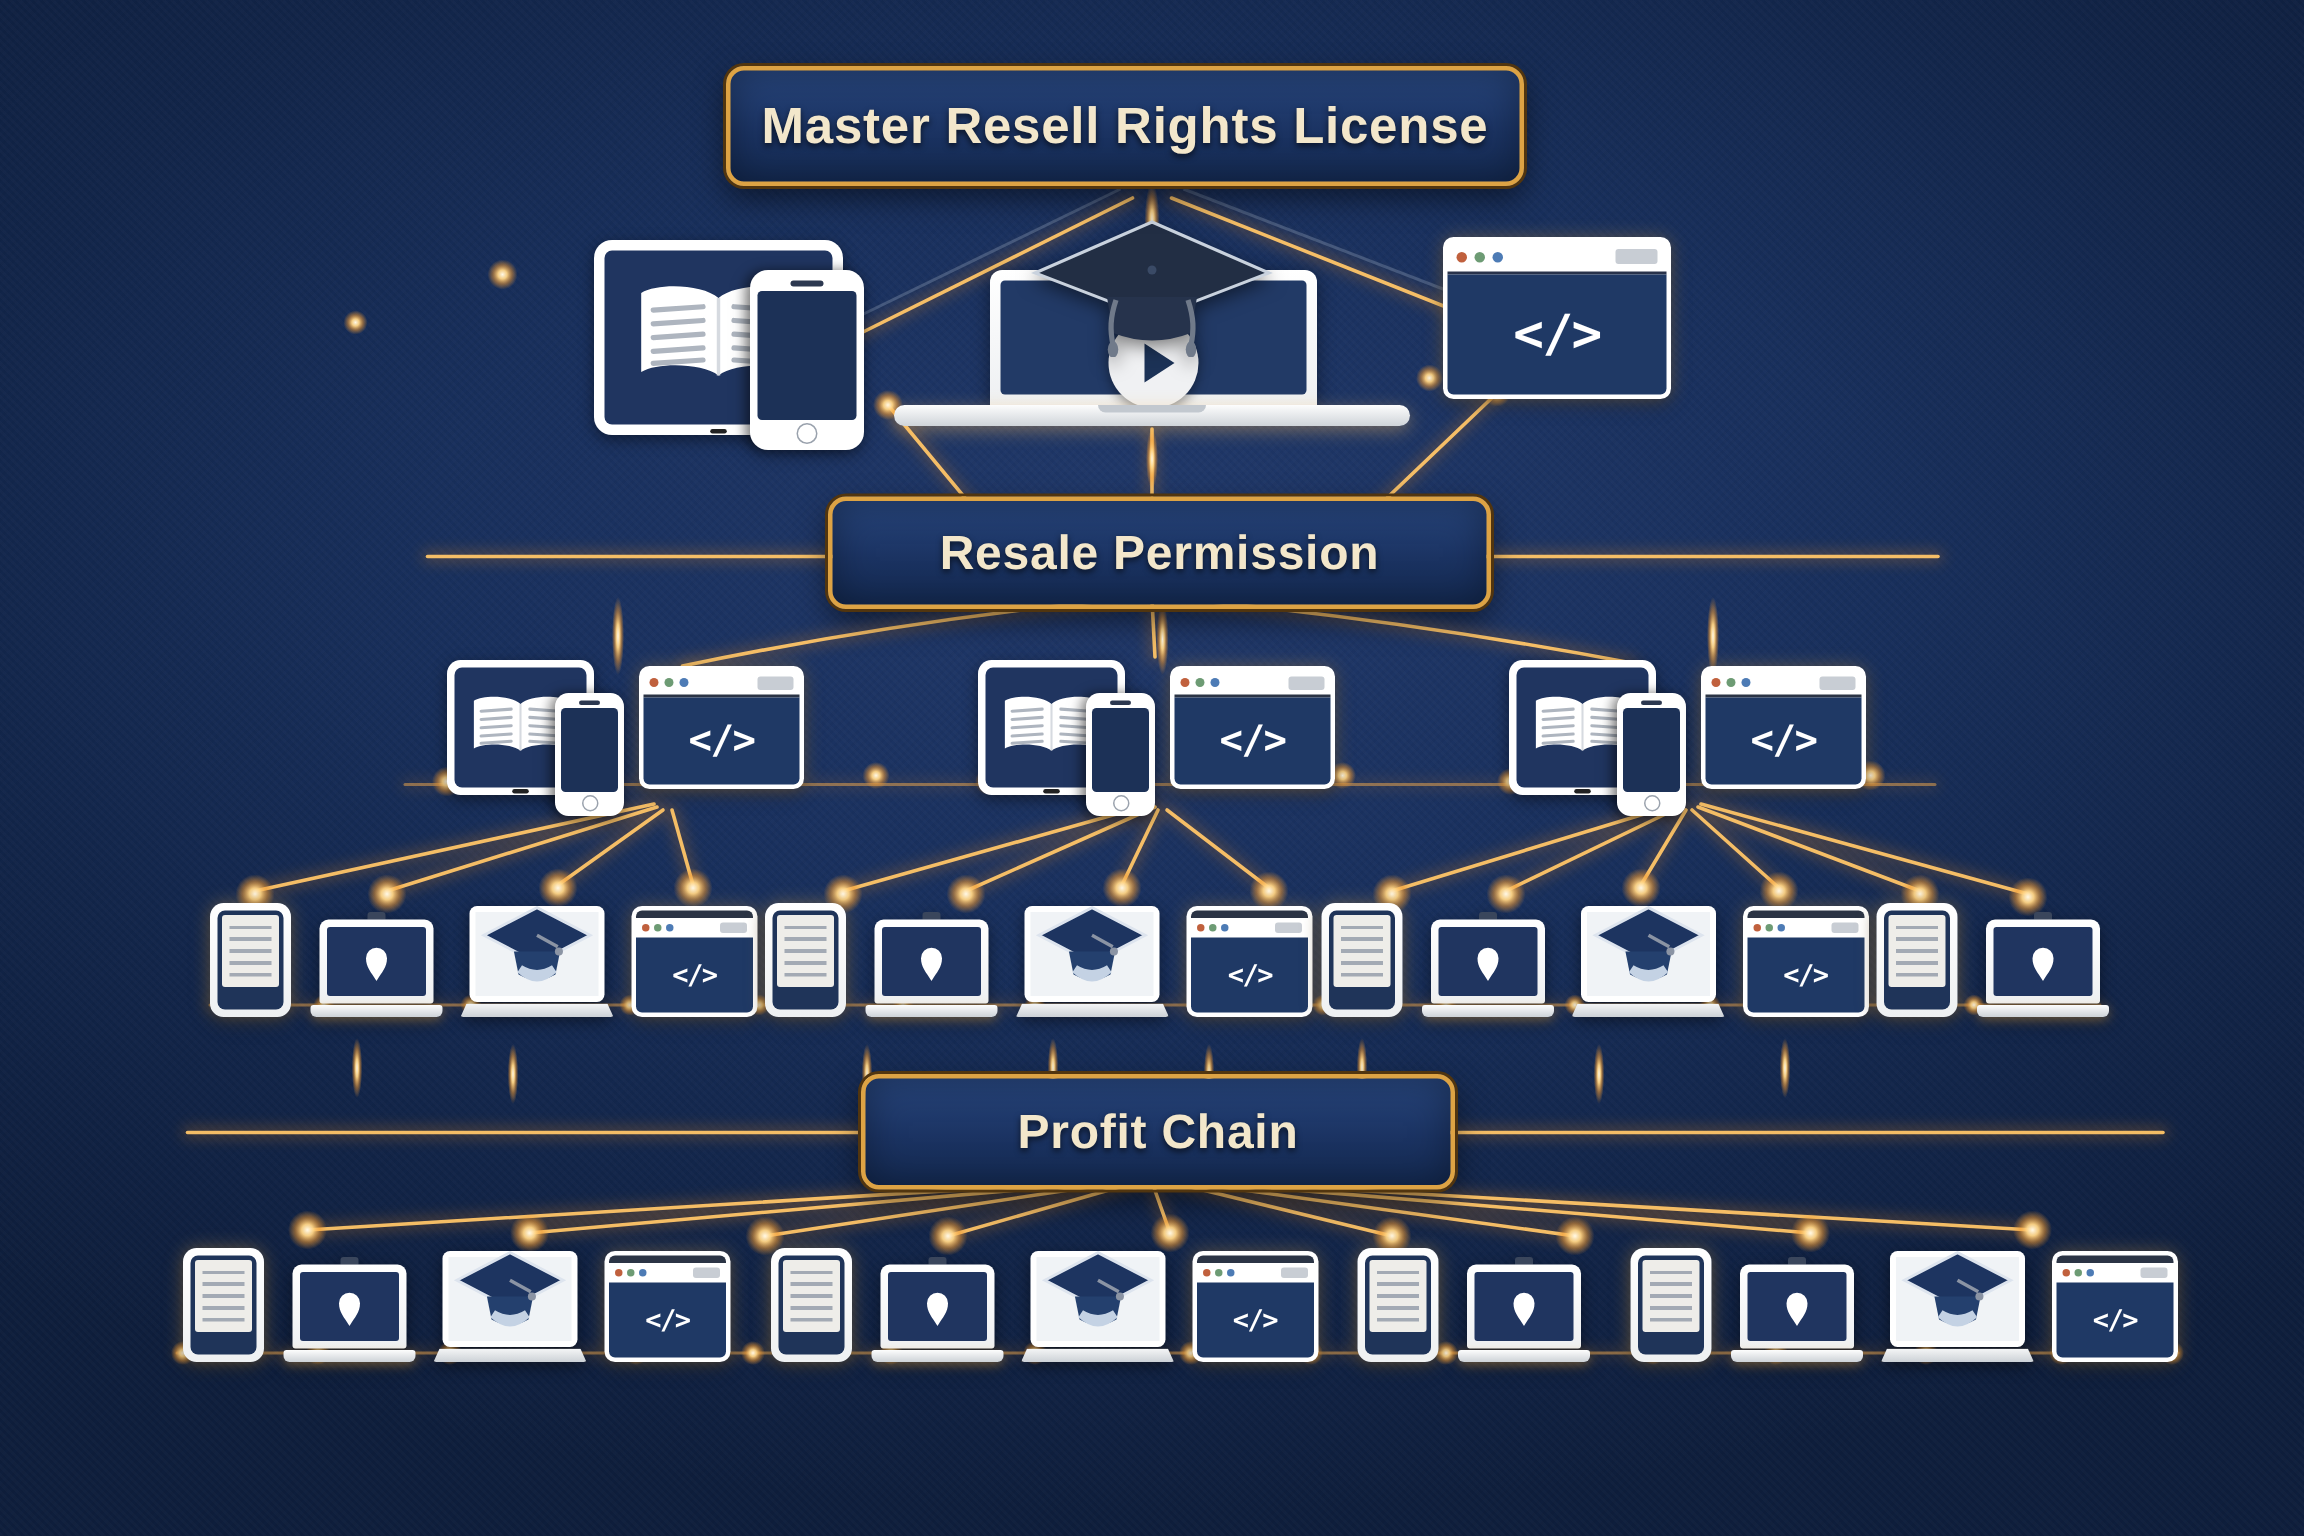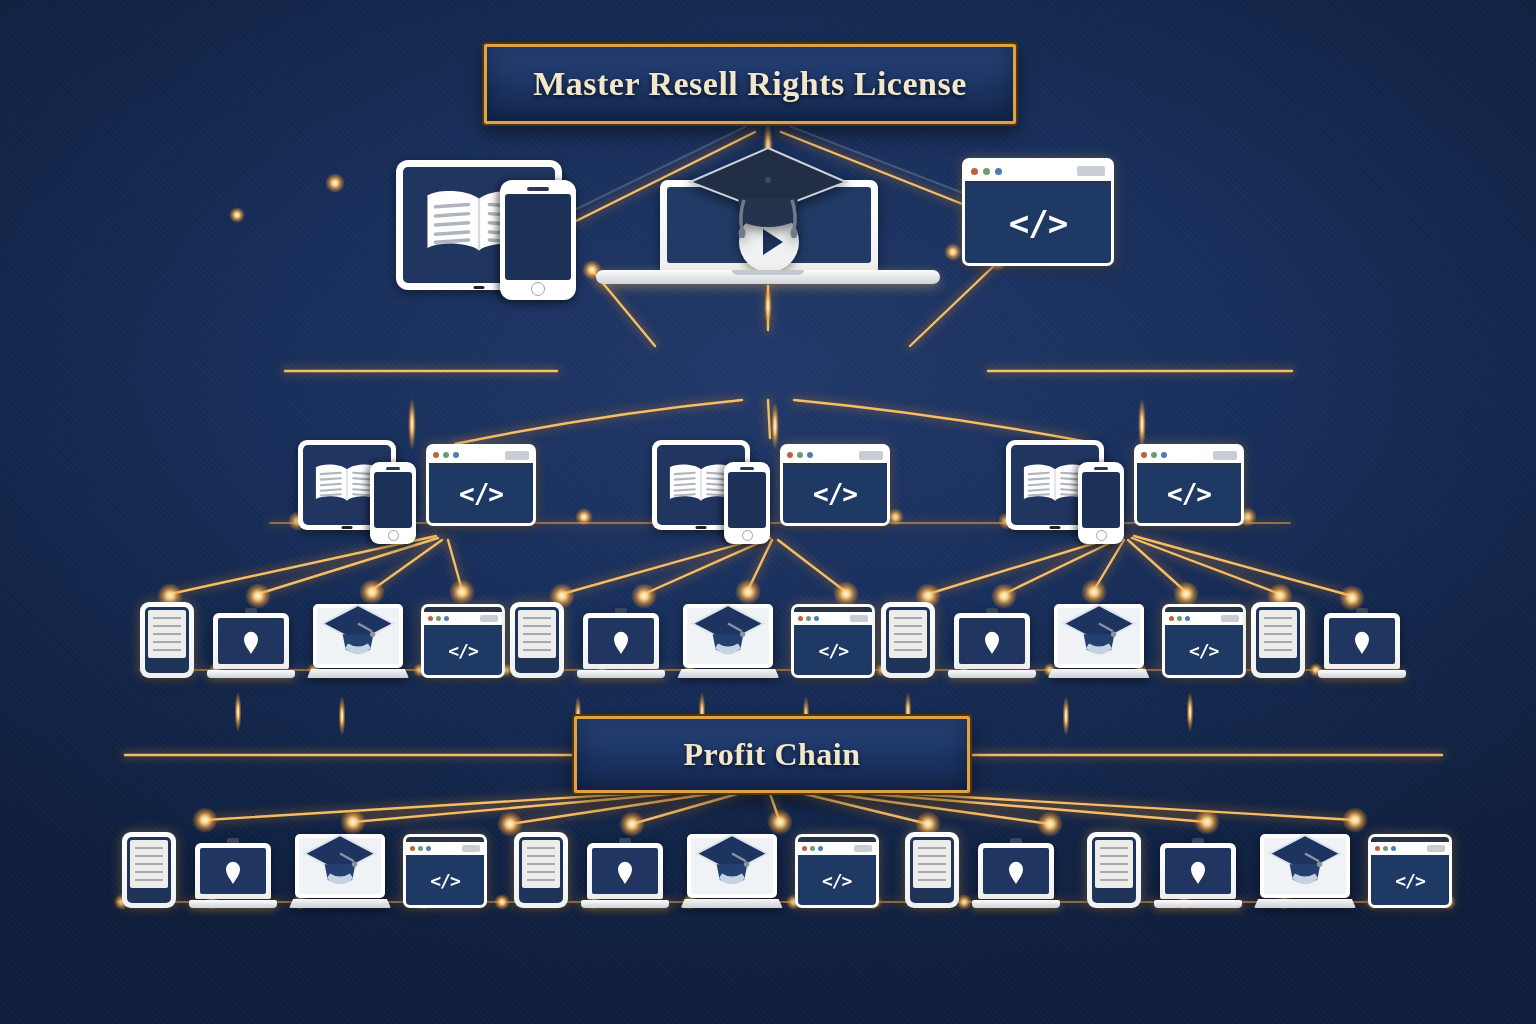--- a/index.html
+++ b/index.html
@@ -6,22 +6,22 @@
   #canvas{position:relative;width:1536px;height:1024px;overflow:hidden;
     background:radial-gradient(1150px 640px at 50% 36%, #21396b 0%, #182f5c 42%, #122549 72%, #0e1e3c 100%);
     font-family:"Liberation Sans",sans-serif;}
   #canvas::after{content:"";position:absolute;inset:0;pointer-events:none;
     background-image:repeating-linear-gradient(45deg, rgba(255,255,255,.015) 0 2px, transparent 2px 4px),
                      repeating-linear-gradient(-45deg, rgba(0,0,0,.03) 0 2px, transparent 2px 4px);}
   #lines{position:absolute;inset:0;z-index:1;}
   
   .hbox{position:absolute;z-index:3;display:grid;place-items:center;
     background:linear-gradient(180deg,#27457c 0%, #1b3362 55%, #142a52 100%);
-    border:3px solid #dda344;border-radius:2px;
-    box-shadow:0 0 0 2px #51350f, 0 8px 20px rgba(0,0,0,.5), inset 0 0 26px rgba(0,0,0,.35);font-family:Liberation Serif, serif;}
+    border:3px solid #dda344;border-radius:12px;
+    box-shadow:0 0 0 2px #51350f, 0 8px 20px rgba(0,0,0,.5), inset 0 0 26px rgba(0,0,0,.35);}
   .hbox span{font-weight:bold;color:#f3e7cb;text-shadow:0 2px 4px rgba(0,0,0,.65);letter-spacing:.5px;}
   #box1{left:484px;top:44px;width:526px;height:74px;}  #box1 span{font-size:34px;}
   #box2{left:552px;top:331px;width:436px;height:69px;} #box2 span{font-size:32px;}
   #box3{left:574px;top:716px;width:390px;height:71px;} #box3 span{font-size:32px;}
   
   .icon-row{position:absolute;z-index:2;display:flex;justify-content:space-between;align-items:flex-end;}
   #lvl3-row{left:298px;top:436px;width:946px;height:110px;}
   #row4{left:140px;top:598px;width:1266px;height:80px;}
   #row5{left:122px;top:826px;width:1330px;height:82px;}
   .icon-group{display:flex;align-items:flex-end;gap:13px;}
@@ -248,20 +248,23 @@
       <ellipse cx="806" cy="716" rx="3.5" ry="20"></ellipse>
         <ellipse cx="908" cy="712" rx="3.5" ry="20"></ellipse>
       <ellipse cx="1066" cy="716" rx="3.5" ry="20"></ellipse>
         <ellipse cx="1190" cy="712" rx="3.5" ry="20"></ellipse>
     </g>
   </svg>
 
   <div class="hbox" id="box1">
     <span>Master Resell Rights License</span>
   </div>
+  <div class="hbox" id="box2">
+    <span>Resale Permission</span>
+  </div>
   <div class="hbox" id="box3">
     <span>Profit Chain</span>
   </div>
 
   <div class="lvl2" id="lvl2-ebook">
     <div class="tb">
       <div class="tb-inner">
         <svg class="tb-book" viewBox="0 0 110 70">
           <path d="M55 12 C46 4 20 3 10 9 L10 55 C20 49 46 50 55 57 Z" fill="#fff"></path>
           <path d="M55 12 C64 4 90 3 100 9 L100 55 C90 49 64 50 55 57 Z" fill="#fff"></path>

